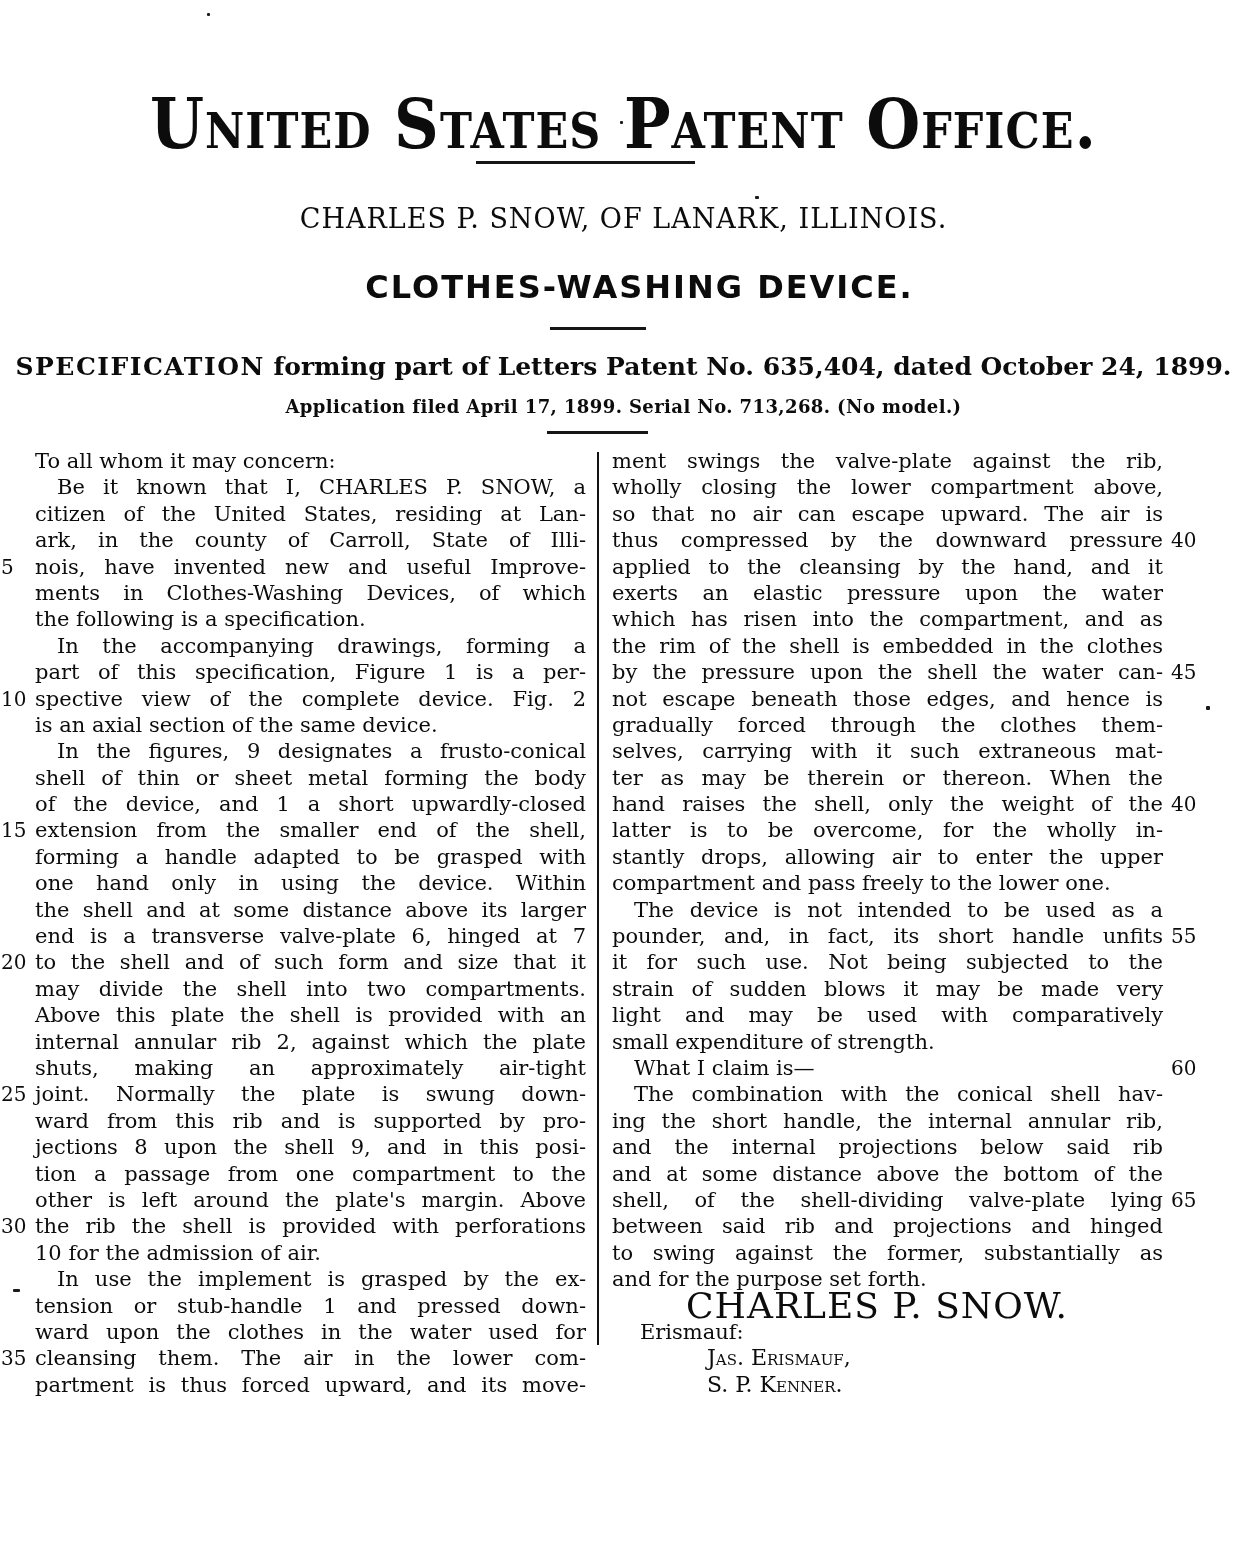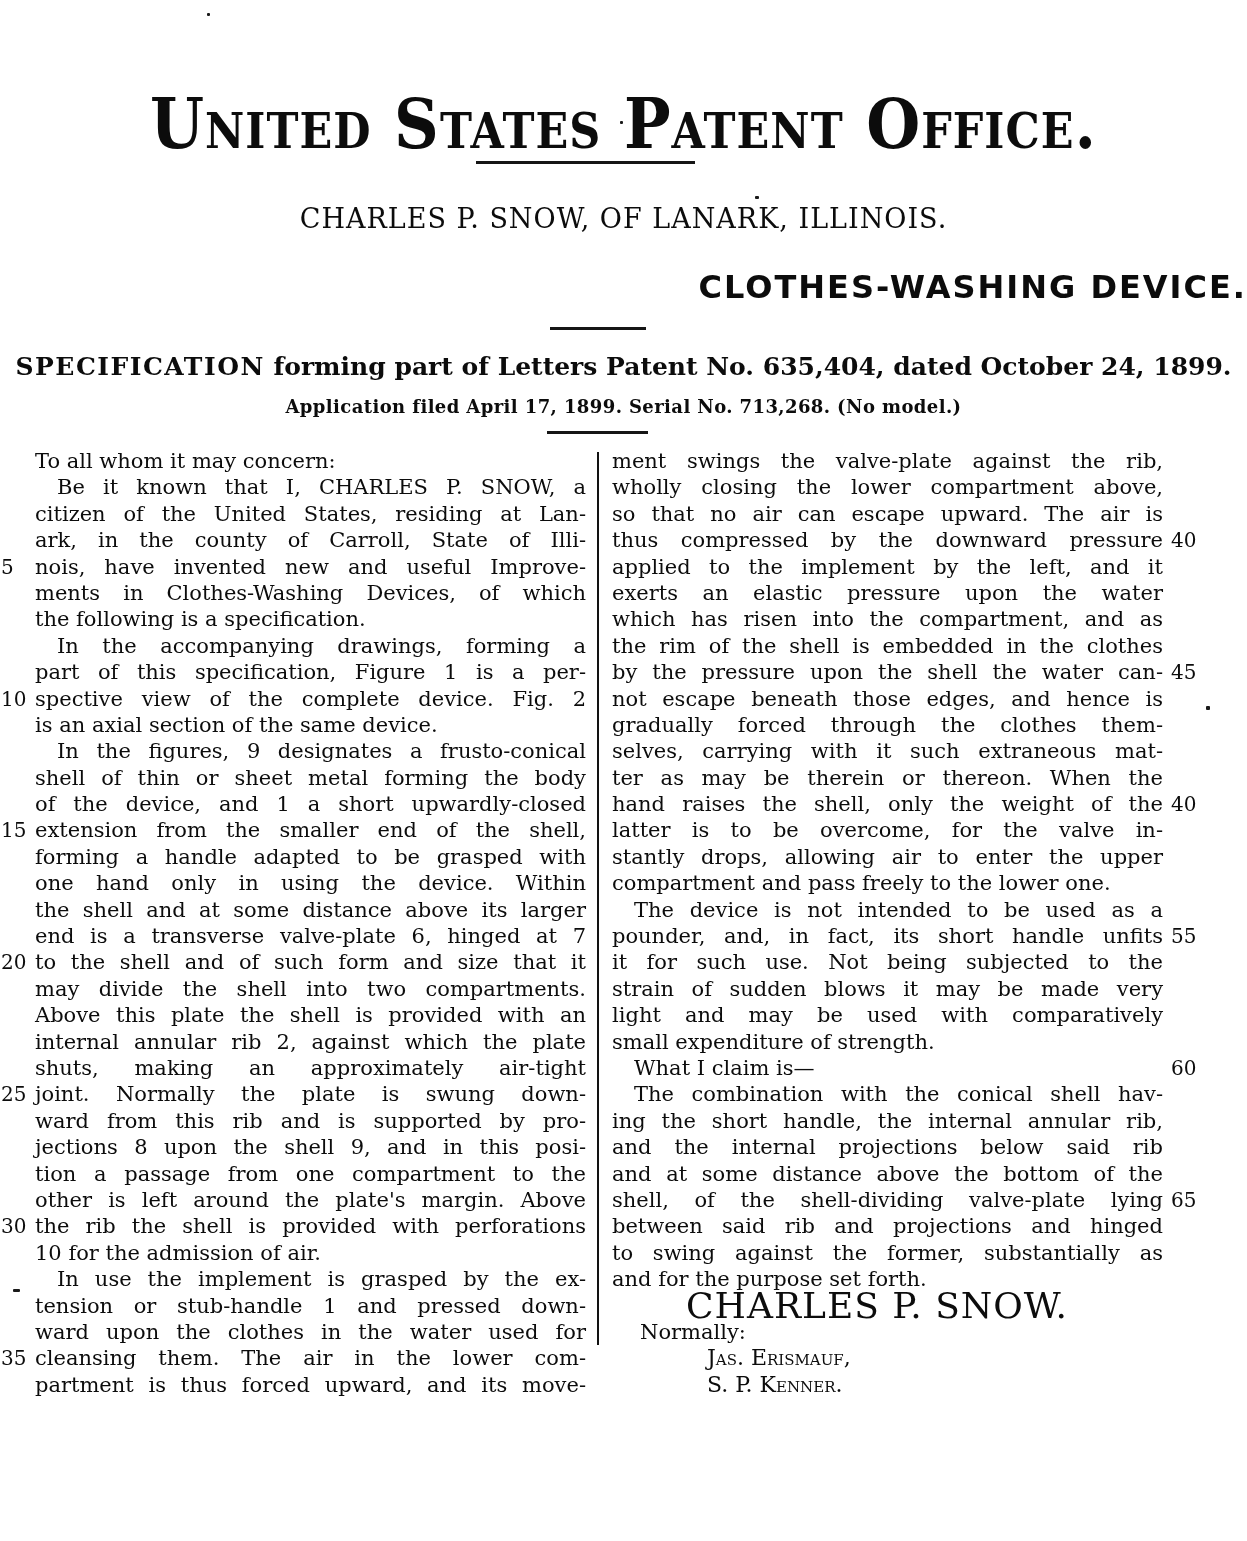--- a/index.html
+++ b/index.html
@@ -31,21 +31,21 @@
   .rule-app{left:547px;top:431px;width:101px;}
   .byline{
     left:0;right:0;top:203px;
     text-align:center;
     font-size:27px;
     letter-spacing:1px;
     white-space:nowrap;
   }
   .doc-title{
     left:0;right:0;top:268px;
-    text-align:right;
+    text-align:center;
     font-family:"DejaVu Sans", sans-serif;
     font-weight:bold;
     font-size:32px;
     letter-spacing:2px;
     white-space:nowrap;
     margin-left:32px;
   }
   .spec-line{
     left:0;right:0;top:352px;
     text-align:center;
@@ -160,50 +160,50 @@
     <div class="ln">tension or stub-handle 1 and pressed down-</div>
     <div class="ln">ward upon the clothes in the water used for</div>
     <div class="ln">cleansing them.  The air in the lower com-<span class="lineno">35</span></div>
     <div class="ln">partment is thus forced upward, and its move-</div>
   </div>
 <div class="abs col col-right">
     <div class="ln">ment swings the valve-plate against the rib,</div>
     <div class="ln">wholly closing the lower compartment above,</div>
     <div class="ln">so that no air can escape upward.  The air is</div>
     <div class="ln">thus compressed by the downward pressure<span class="lineno">40</span></div>
-    <div class="ln">applied to the implement by the left, and it</div>
+    <div class="ln">applied to the cleansing by the hand, and it</div>
     <div class="ln">exerts an elastic pressure upon the water</div>
     <div class="ln">which has risen into the compartment, and as</div>
     <div class="ln">the rim of the shell is embedded in the clothes</div>
     <div class="ln">by the pressure upon the shell the water can-<span class="lineno">45</span></div>
     <div class="ln">not escape beneath those edges, and hence is</div>
     <div class="ln">gradually forced through the clothes them-</div>
     <div class="ln">selves, carrying with it such extraneous mat-</div>
     <div class="ln">ter as may be therein or thereon.  When the</div>
     <div class="ln">hand raises the shell, only the weight of the<span class="lineno">40</span></div>
-    <div class="ln">latter is to be overcome, for the valve in-</div>
+    <div class="ln">latter is to be overcome, for the wholly in-</div>
     <div class="ln">stantly drops, allowing air to enter the upper</div>
     <div class="ln nj">compartment and pass freely to the lower one.</div>
     <div class="ln in">The device is not intended to be used as a</div>
     <div class="ln">pounder, and, in fact, its short handle unfits<span class="lineno">55</span></div>
     <div class="ln">it for such use.  Not being subjected to the</div>
     <div class="ln">strain of sudden blows it may be made very</div>
     <div class="ln">light and may be used with comparatively</div>
     <div class="ln nj">small expenditure of strength.</div>
     <div class="ln in nj">What I claim is—<span class="lineno">60</span></div>
     <div class="ln in">The combination with the conical shell hav-</div>
     <div class="ln">ing the short handle, the internal annular rib,</div>
     <div class="ln">and the internal projections below said rib</div>
     <div class="ln">and at some distance above the bottom of the</div>
     <div class="ln">shell, of the shell-dividing valve-plate lying<span class="lineno">65</span></div>
     <div class="ln">between said rib and projections and hinged</div>
     <div class="ln">to swing against the former, substantially as</div>
     <div class="ln nj">and for the purpose set forth.</div>
     <div class="ln nj sig">CHARLES P. SNOW.</div>
-    <div class="ln nj wit">Normally:</div>
+    <div class="ln nj wit">Erismauf:</div>
     <div class="ln nj witname">Jas. Erismauf,</div>
     <div class="ln nj witname">S. P. Kenner.</div>
   </div>
 
 <div class="abs speck" style="left:207px;top:13px;width:3px;height:3px;"></div>
 <div class="abs speck" style="left:620px;top:121px;width:3px;height:3px;"></div>
 <div class="abs speck" style="left:755px;top:196px;width:4px;height:3px;"></div>
 <div class="abs speck" style="left:1206px;top:706px;width:4px;height:4px;"></div>
 <div class="abs speck" style="left:13px;top:1289px;width:7px;height:3px;"></div>
 

